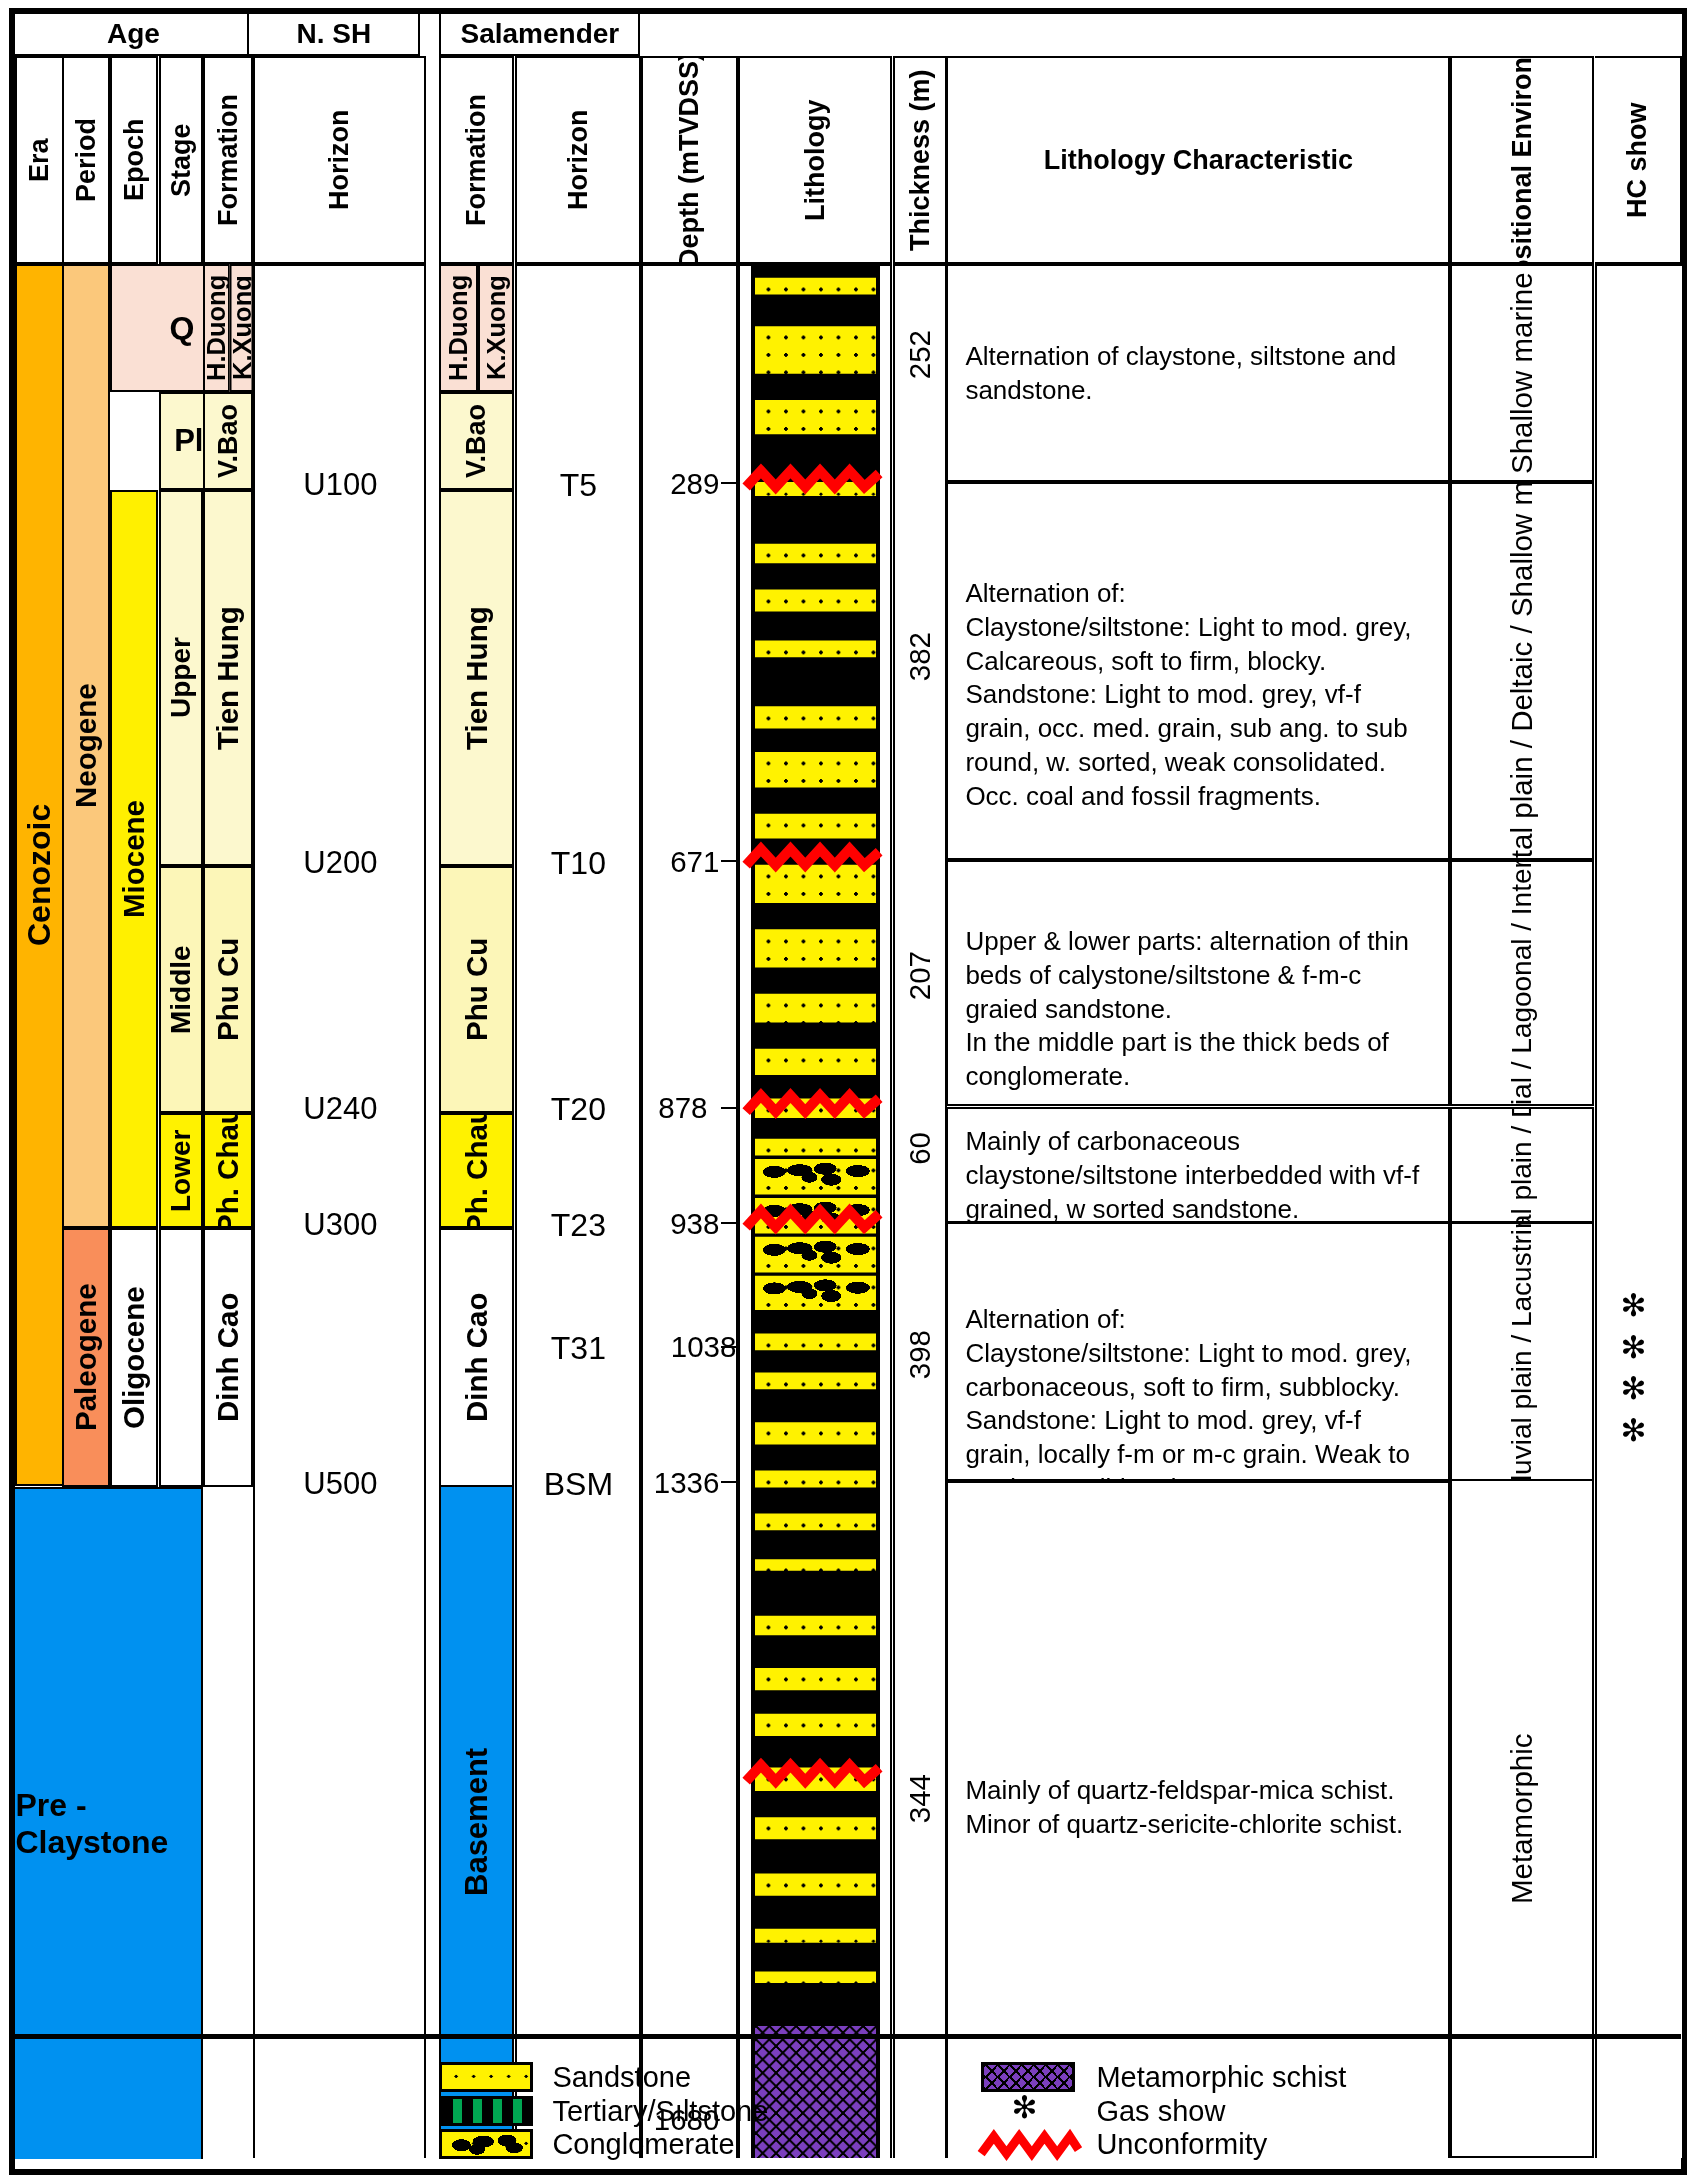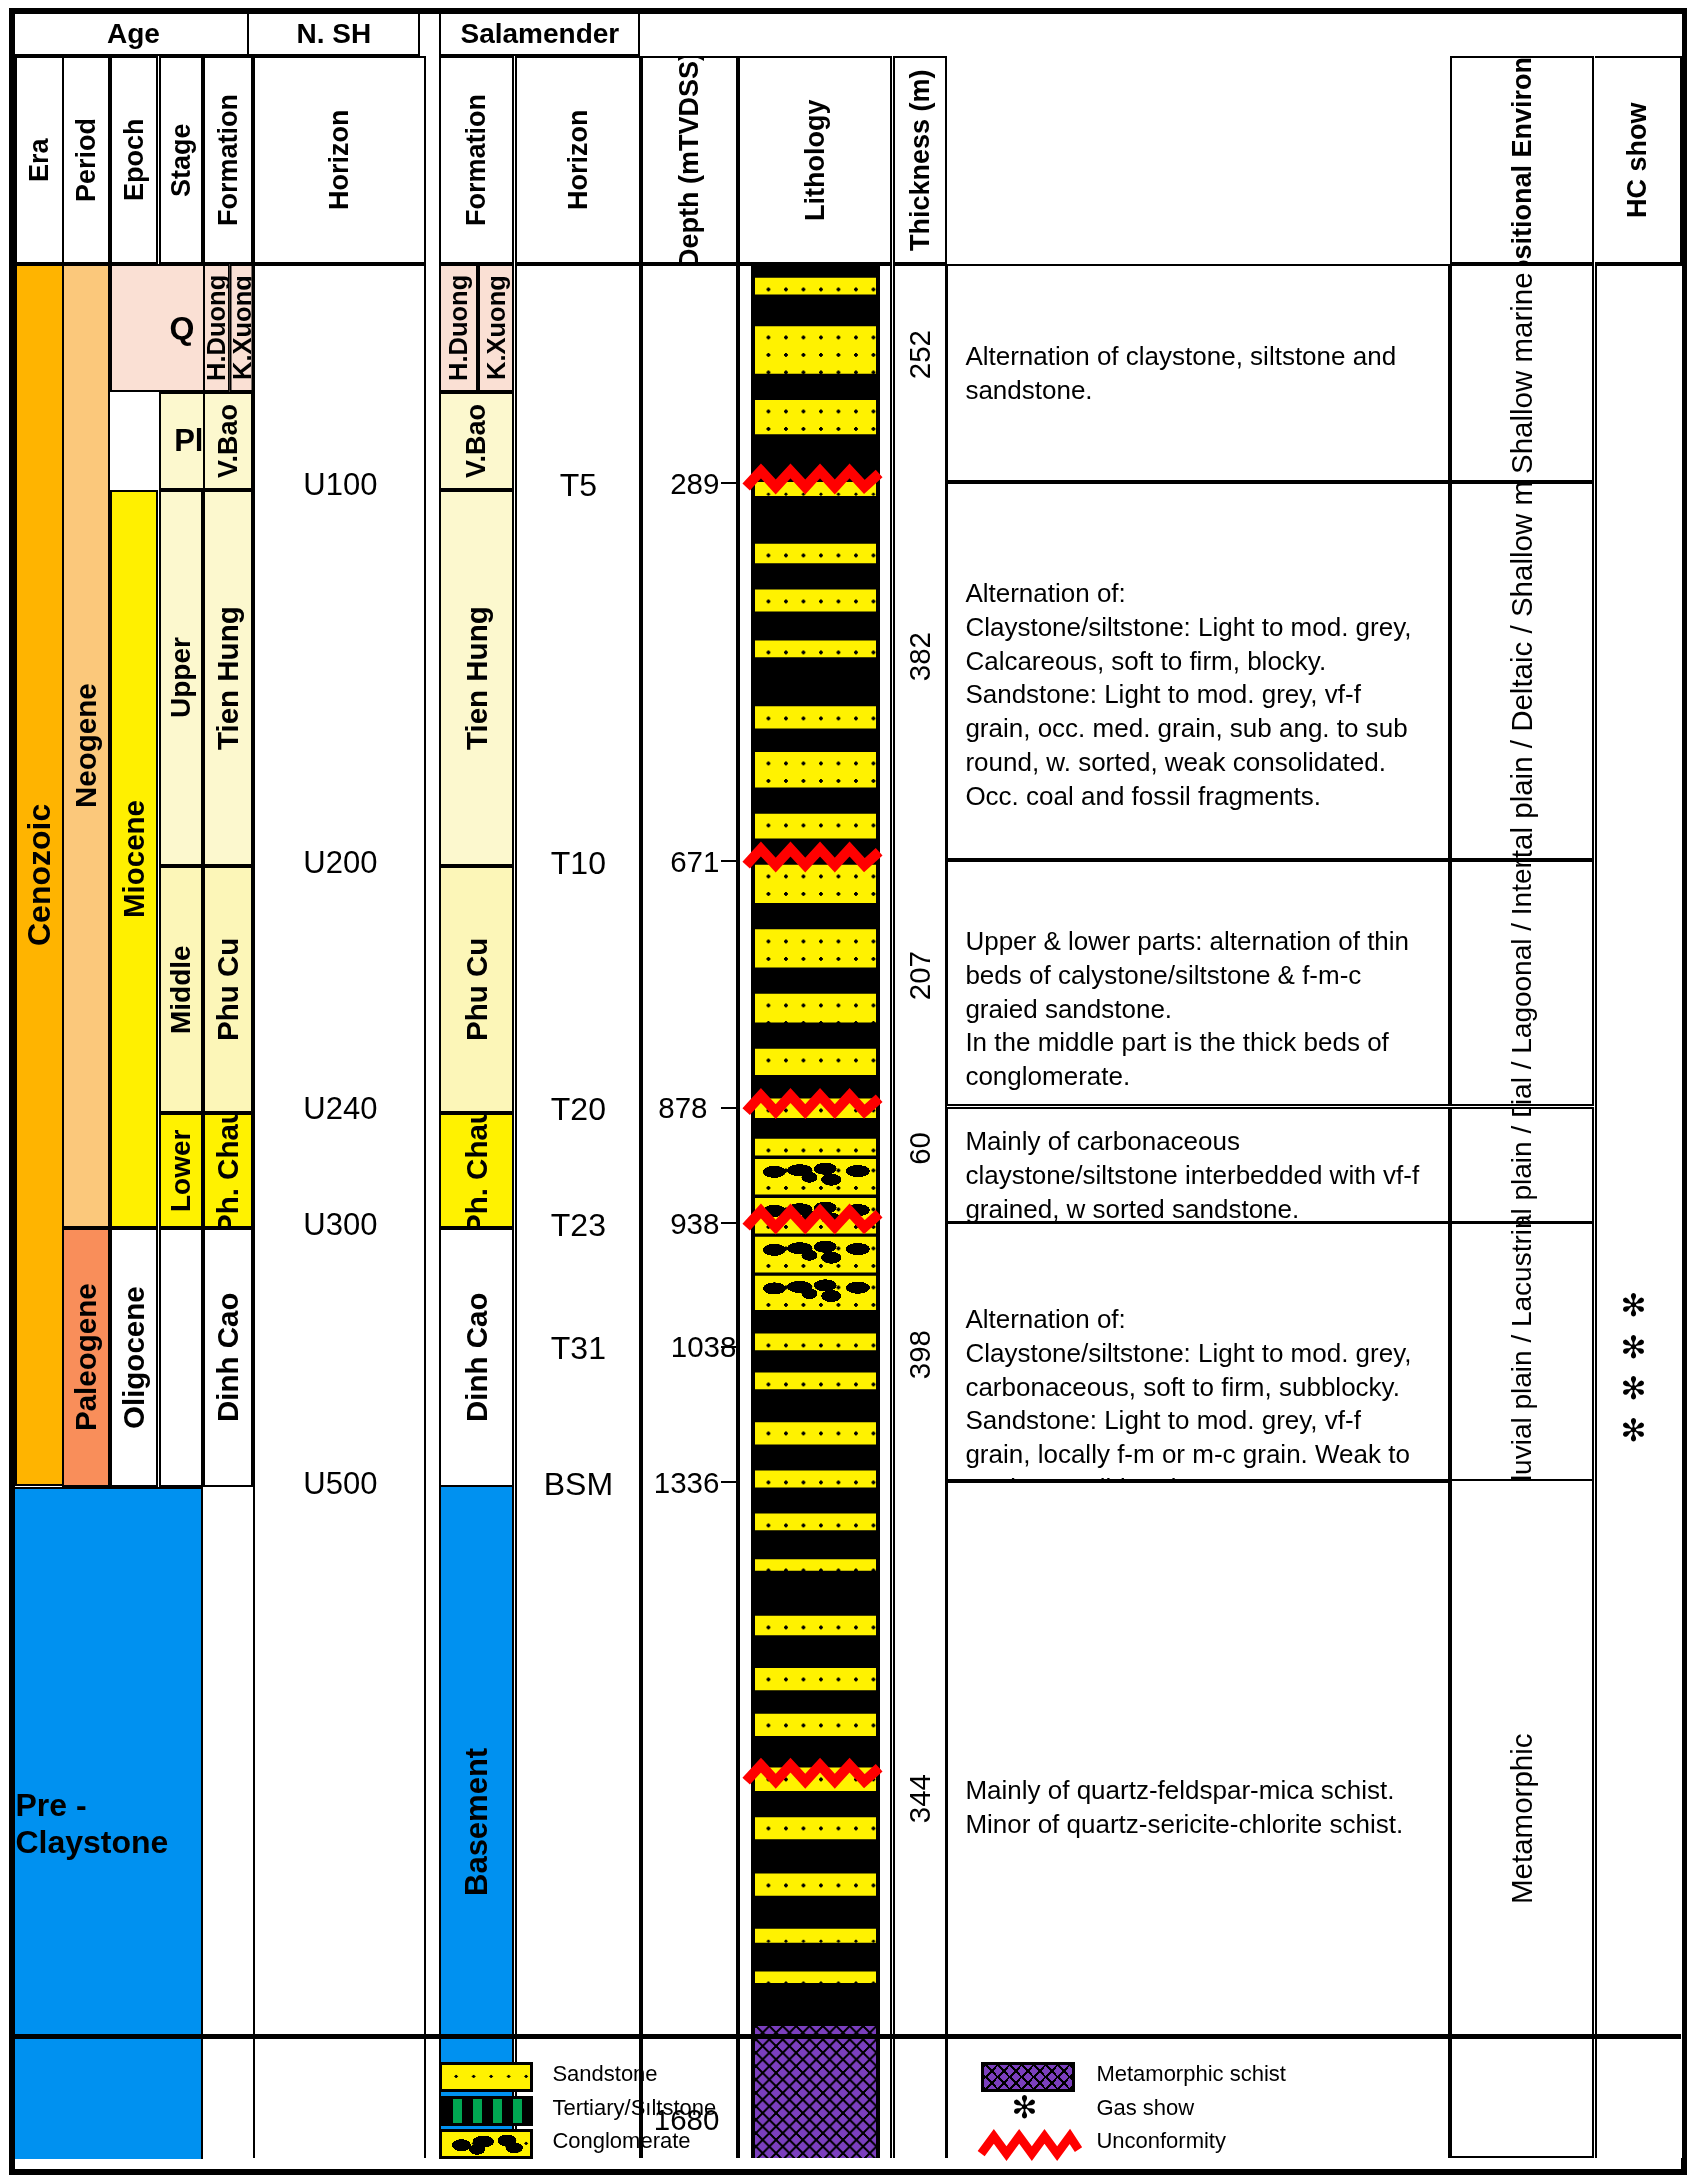--- a/index.html
+++ b/index.html
@@ -140,21 +140,21 @@
     background-position: 0 0,0 0,0 0,0 0,0 0, 5.4px 4px;
   }
   .lg-sw.meta { background-color:#7B3FBE; }
   .lg-sw.meta::before{
     content:""; position:absolute; inset:0;
     background-image:
       repeating-linear-gradient(135deg, #000 0 2px, transparent 2px 8.7px),
       repeating-linear-gradient(45deg, #000 0 2px, transparent 2px 8.7px);
     background-size: 12px 12px, 12px 12px;
   }
-  .lg-txt { position:absolute; font-size:22px; }
+  .lg-txt { position:absolute; font-size:29px; }
   .gasglyph { position:absolute; font-size:31px; line-height:1; }
 </style>
 </head>
 <body>
 
 <div id="sheet">
   <div class="frame">
 
     <div class="cell hdr" style="left:0px;top:0px;width:238px;height:42px;border-top:none;border-left:none;">Age</div>
     <div class="cell hdr" style="left:232px;top:0px;width:173px;height:42px;border-top:none;">N. SH</div>
@@ -173,20 +173,21 @@
     <div class="cell hdrsm vert" style="left:144px;top:42px;width:44px;height:208px;">Stage</div>
     <div class="cell hdrsm vert" style="left:188px;top:42px;width:50px;height:208px;">Formation</div>
     <div class="cell hdrsm vert" style="left:238px;top:42px;width:173px;height:208px;">Horizon</div>
     <div class="cell noborder" style="left:411px;top:42px;width:13.4px;height:208px;"></div>
     <div class="cell hdrsm vert" style="left:424px;top:42px;width:75px;height:208px;">Formation</div>
     <div class="cell hdrsm vert" style="left:500px;top:42px;width:126px;height:208px;">Horizon</div>
     <div class="cell hdrsm vert" style="left:626px;top:42px;width:97px;height:208px;line-height:1.05;">Depth
 (mTVDSS)</div>
     <div class="cell hdrsm vert" style="left:723px;top:42px;width:154px;height:208px;">Lithology</div>
     <div class="cell hdrsm vert" style="left:878px;top:42px;width:54px;height:208px;">Thickness (m)</div>
+    <div class="cell hdrsm" style="left:931px;top:42px;width:504px;height:208px;">Lithology Characteristic</div>
     <div class="cell hdrsm vert" style="left:1435px;top:42px;width:144px;height:208px;line-height:1.05;">Depositional
 Environment</div>
     <div class="cell hdrsm vert" style="left:1580px;top:42px;width:87px;height:208px;border-right:none;">HC show</div>
 
     <div class="cell bold vert c-era" style="left:0px;top:250px;width:47px;height:1222px;border-left:none;font-size:32px;">Cenozoic</div>
     <div class="cell bold c-blue" style="left:0px;top:1473px;width:188px;height:672px;border-left:none;border-bottom:none;font-size:32px;">Pre - Claystone</div>
 
     <div class="cell vert c-neogene" style="left:47px;top:250px;width:48px;height:964px;font-size:29.5px;font-weight:bold;">Neogene</div>
     <div class="cell vert c-paleogene" style="left:47px;top:1214px;width:48px;height:259px;font-size:29.5px;font-weight:bold;">Paleogene</div>
 

